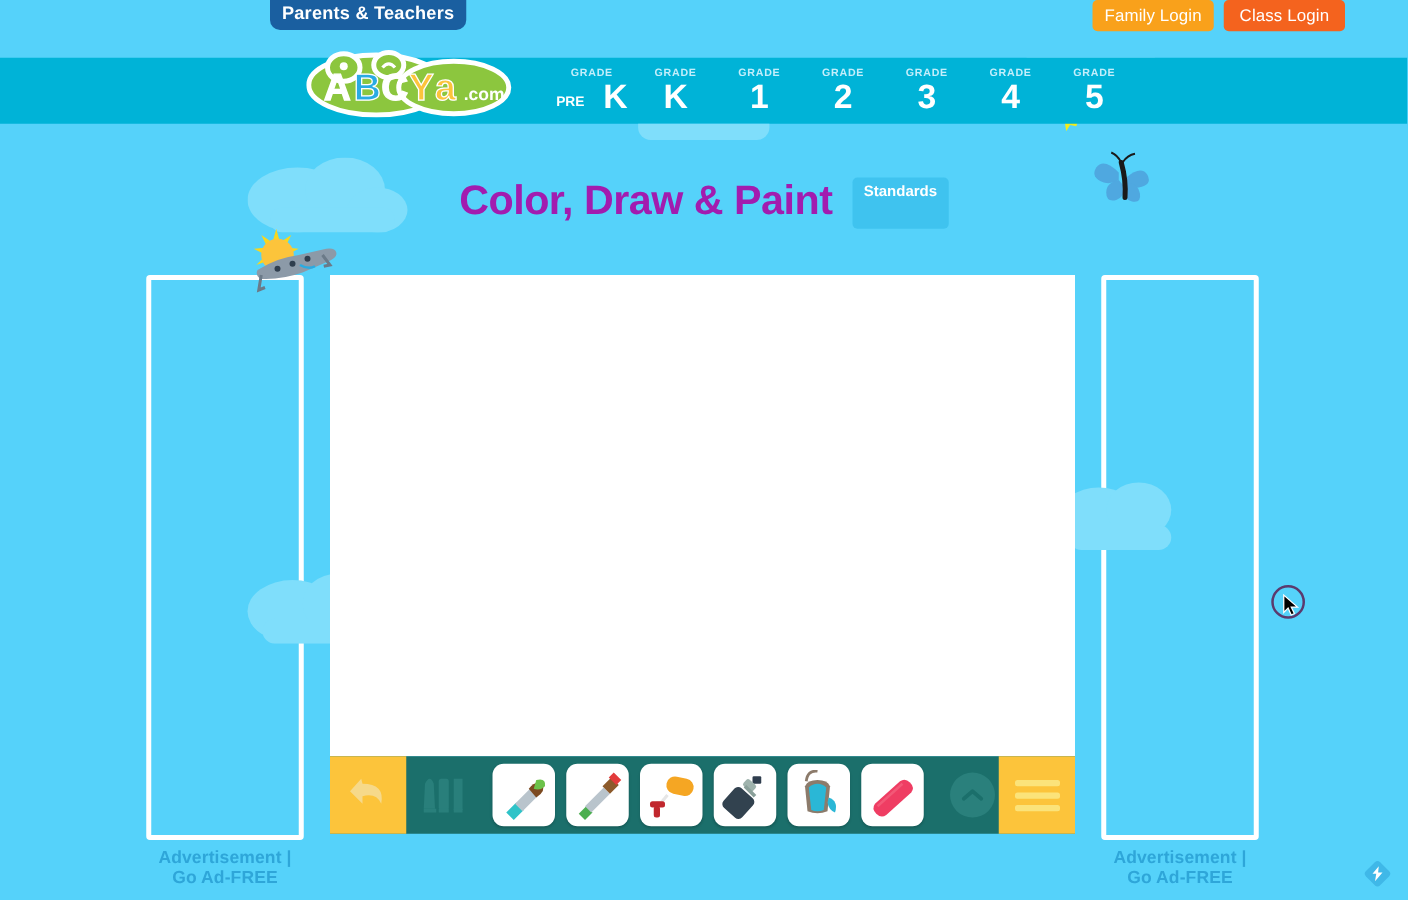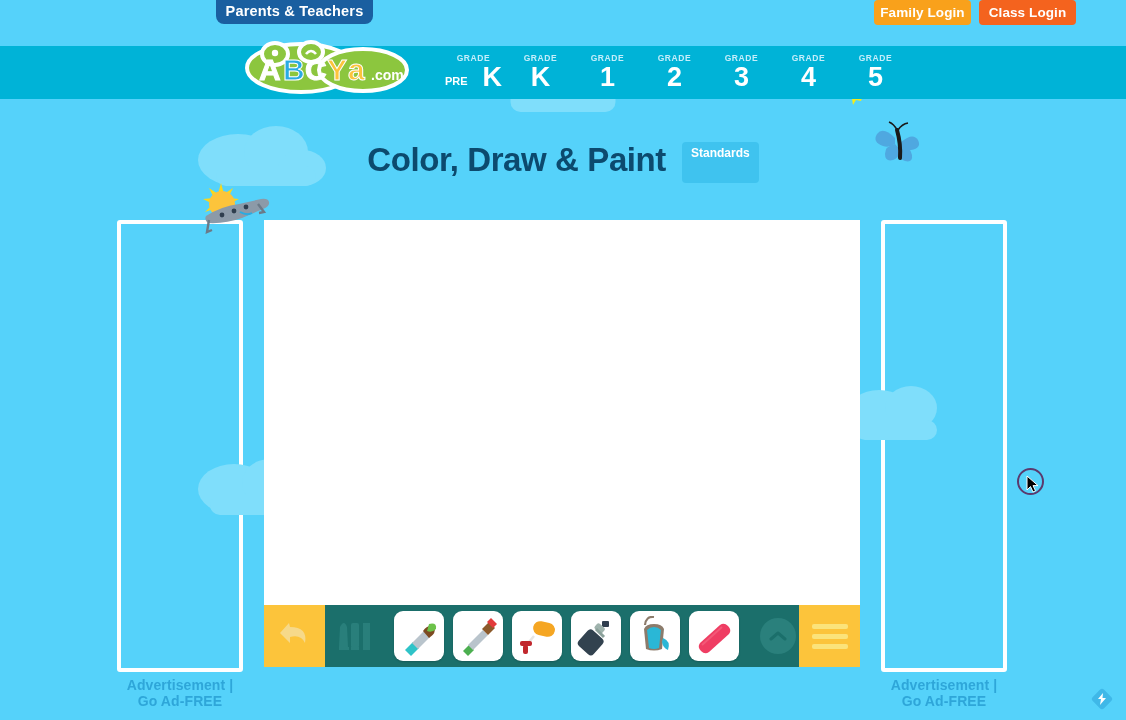--- a/index.html
+++ b/index.html
@@ -23,21 +23,21 @@
     border-radius: 0 0 8px 8px;
     color: #ffffff;
     font-size: 14.5px; font-weight: bold;
     display: flex; align-items: flex-end; justify-content: center;
     padding-bottom: 5px;
     letter-spacing: .2px;
   }
   .login-btn {
     position: absolute; top: 0px; height: 25px;
     border-radius: 4px; color: #ffffff;
-    font-size: 13.5px; font-weight: bold;
+    font-size: 13.5px; font-weight: normal;
     display: flex; align-items: center; justify-content: center;
     cursor: pointer; letter-spacing: .1px;
   }
   .login-family { left: 874px; width: 97px; background: #f9a11b; }
   .login-class  { left: 979px; width: 97px; background: #f4631e; text-align: right; }
 
   
   .navbar {
     position: absolute; top: 46px; left: 0; width: 1126px; height: 53px;
     background: #00b3d7; z-index: 5;
@@ -67,21 +67,21 @@
   }
   .grade-pre { font-size: 11px; font-weight: bold; margin-right: 15px; position: relative; top: -1px; }
 
   
   .title-row {
     position: absolute; top: 139px; left: 0; width: 1126px;
     display: flex; align-items: center; justify-content: center; gap: 16px;
     z-index: 4;
   }
   .page-title {
-    color: #0c4a6e; font-size: 33px; font-weight: bold;
+    color: #a21caf; font-size: 33px; font-weight: bold;
     letter-spacing: -.4px;
   }
   .standards-badge {
     background: #3fc3ef; color: #ffffff;
     border-radius: 4px; padding: 4px 9px 23px;
     font-size: 12px; font-weight: bold; cursor: pointer;
     position: relative; top: 3px;
   }
 
   

